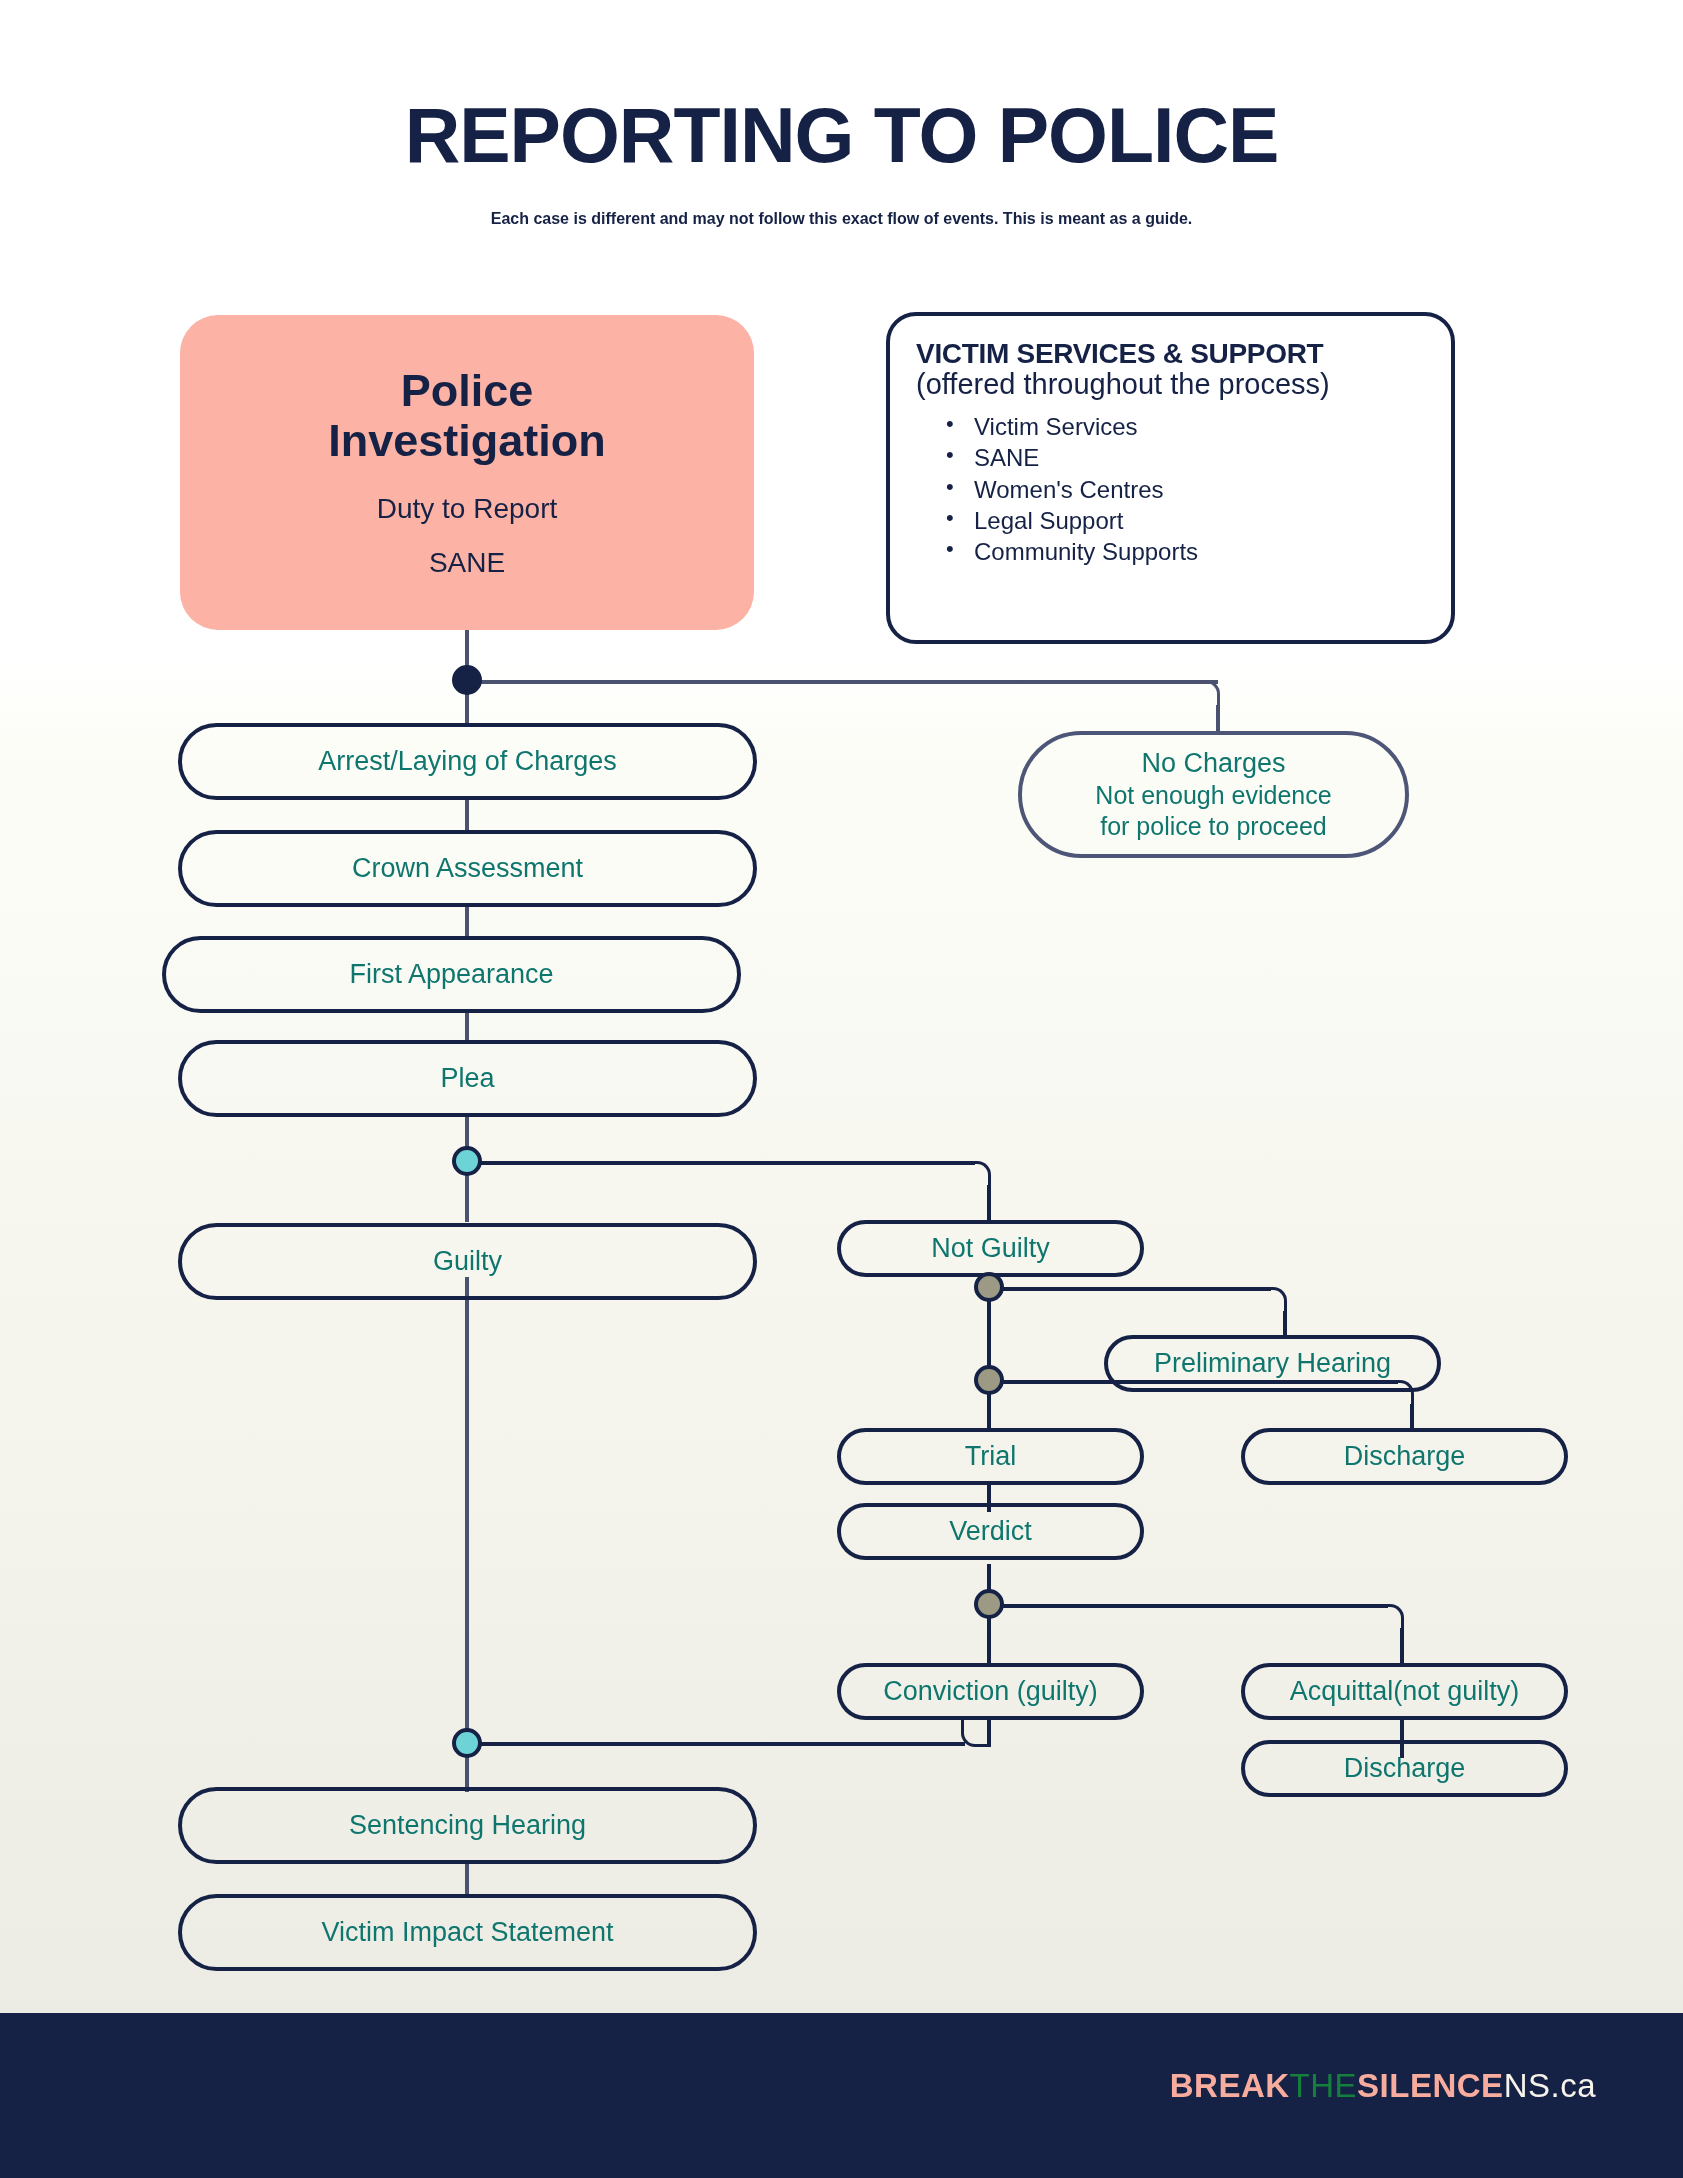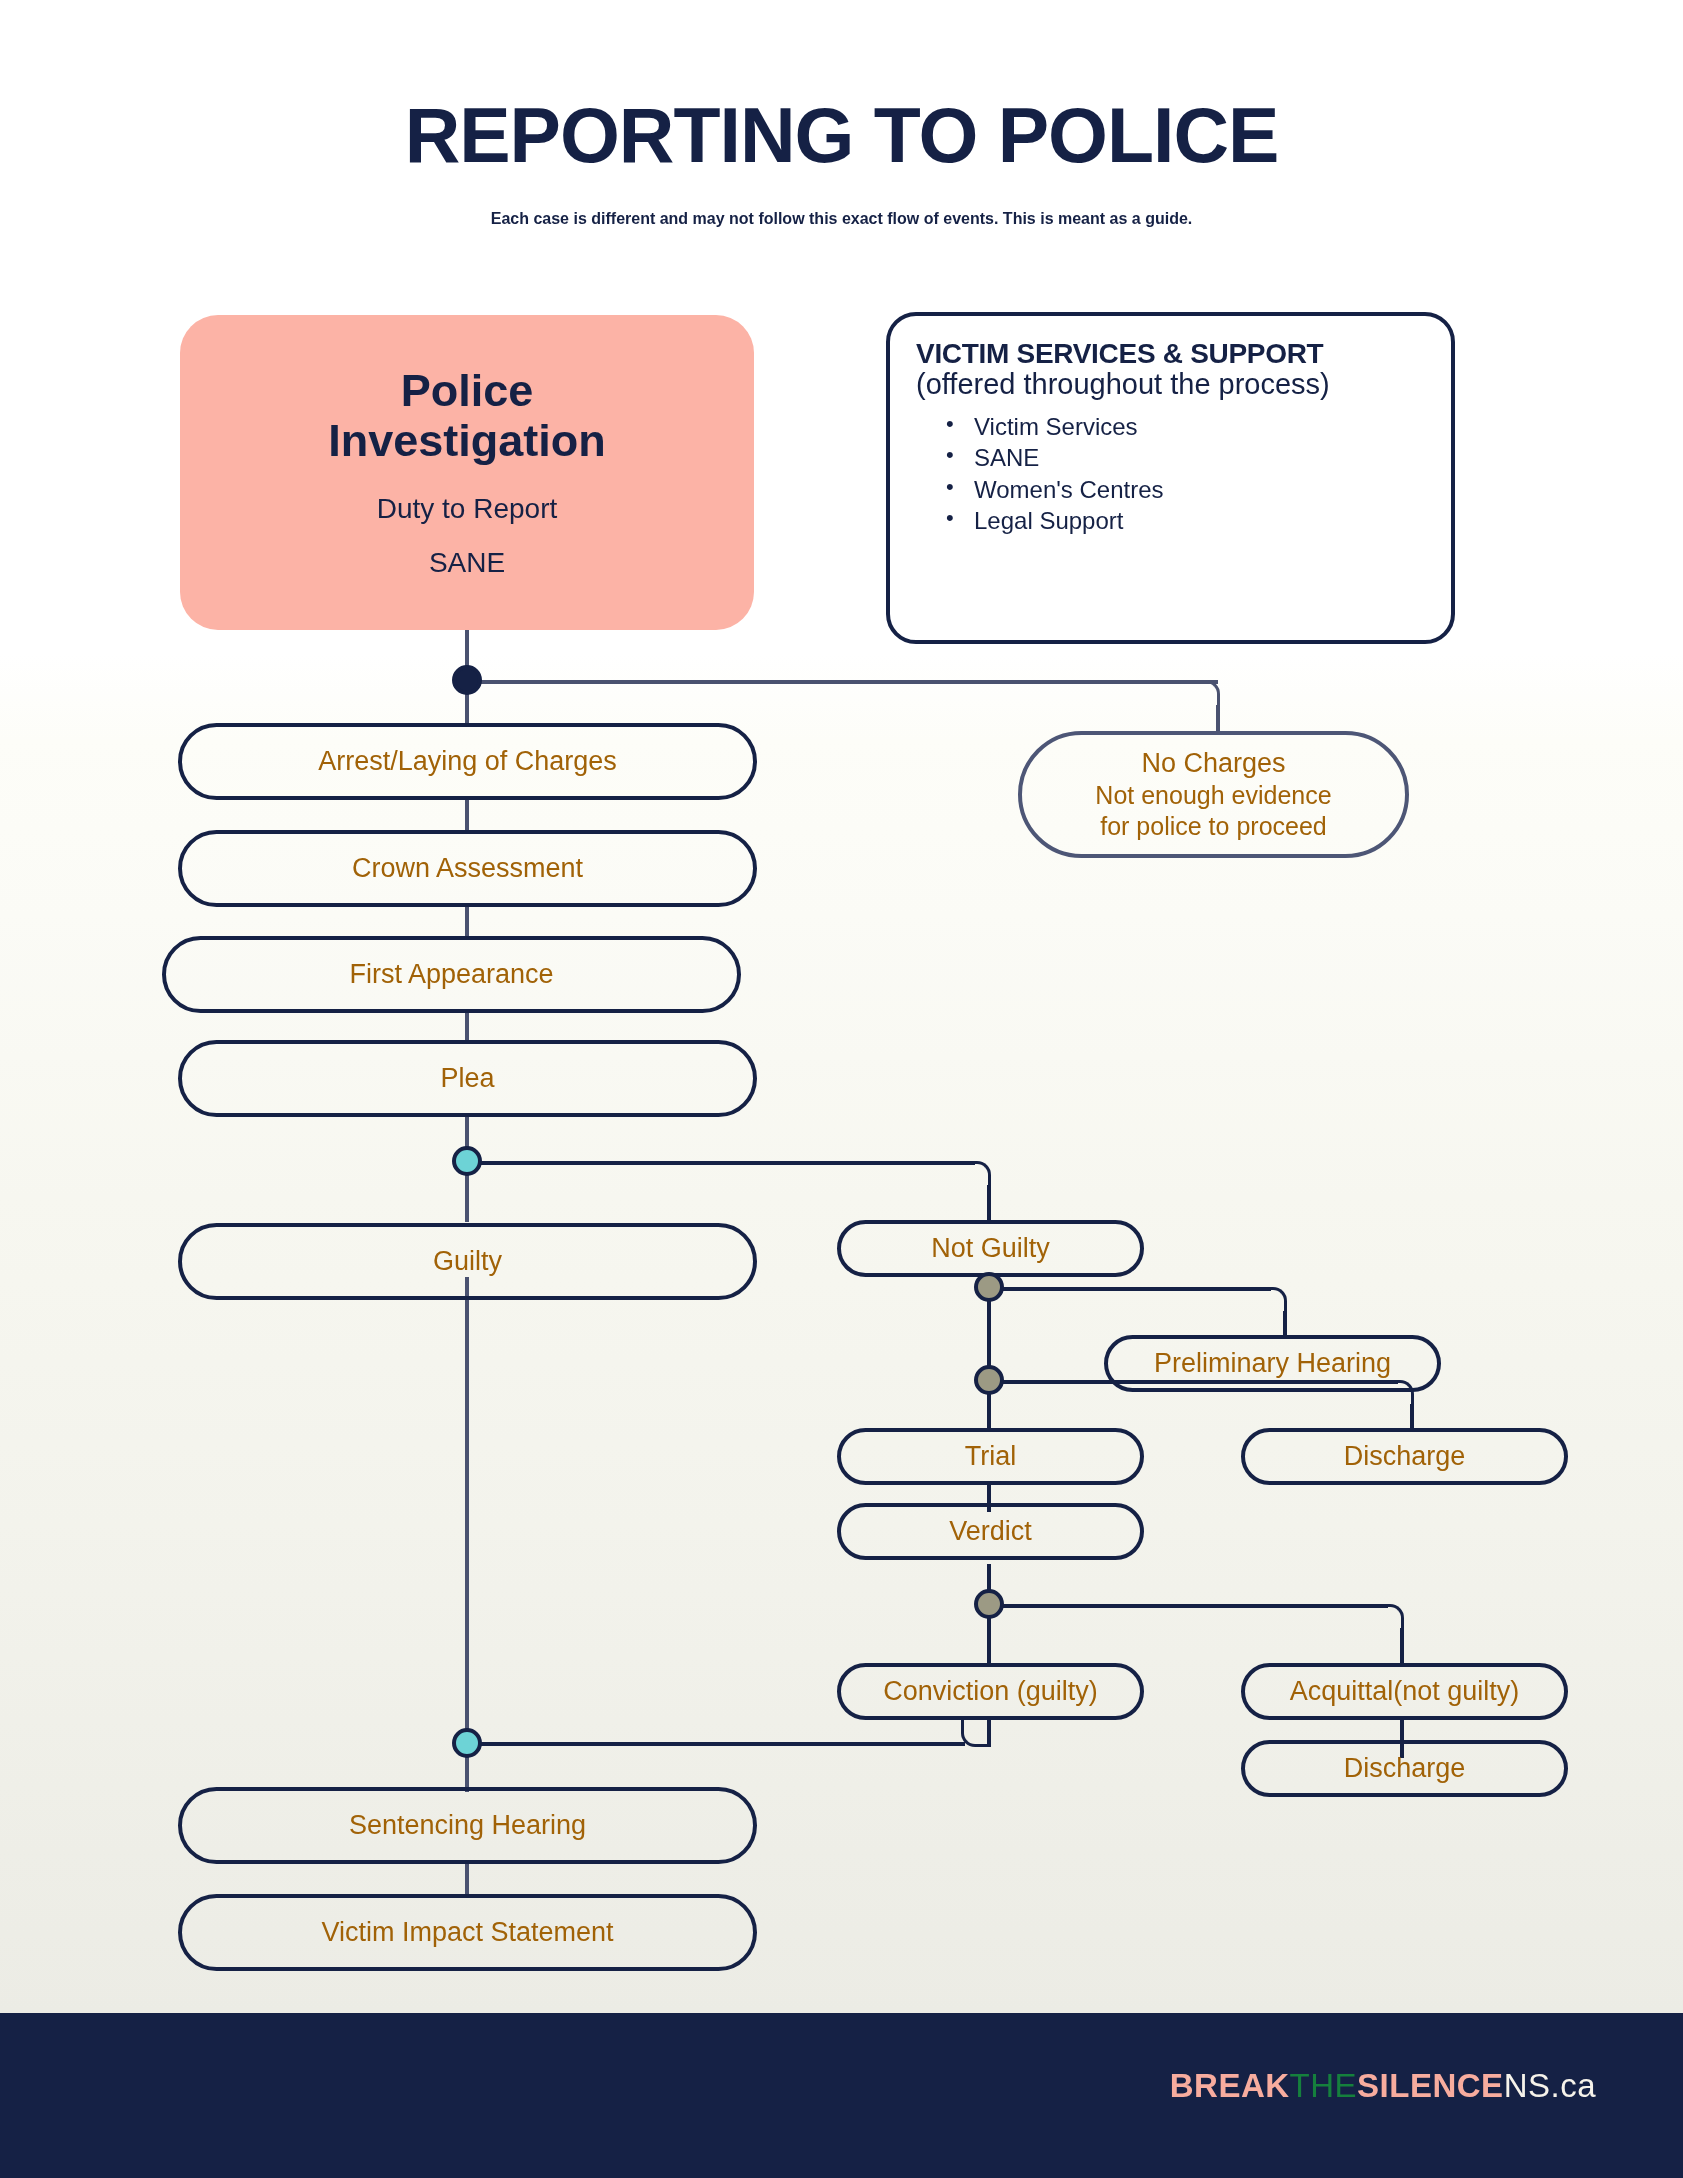--- a/index.html
+++ b/index.html
@@ -123,21 +123,21 @@
 
   
   .node {
     position: absolute;
     border: 4.5px solid #152145;
     border-radius: 989px;
     background: transparent;
     display: flex;
     align-items: center;
     justify-content: center;
-    color: #a16207;
+    color: #0f766e;
     font-size: 27px;
     text-align: center;
     line-height: 1.18;
     white-space: nowrap;
   }
   .node.muted {
     border-color: #4d5676;
     font-size: 25px;
     line-height: 1.24;
     white-space: normal;
@@ -207,20 +207,21 @@
 </div>
 
 <div id="victim-box">
   <div class="vs-title">VICTIM SERVICES &amp; SUPPORT</div>
   <div class="vs-sub">(offered throughout the process)</div>
   <ul>
     <li>Victim Services</li>
     <li>SANE</li>
     <li>Women's Centres</li>
     <li>Legal Support</li>
+    <li>Community Supports</li>
   </ul>
 </div>
 
 <div class="conn thin" style="left:465px; top:630px; width:4px; height:53px;"></div>
 
 <div class="conn thin" style="left:480px; top:680px; width:738px; height:4px;"></div>
 <div class="elbow thin" style="left:1190px; top:680px; width:30px; height:30px; border-radius:0 14px 0 0; border-left:none; border-bottom:none;"></div>
 <div class="conn thin" style="left:1216px; top:705px; width:4px; height:30px;"></div>
 
 <div class="conn thin" style="left:465px; top:680px; width:4px; height:45px;"></div>

